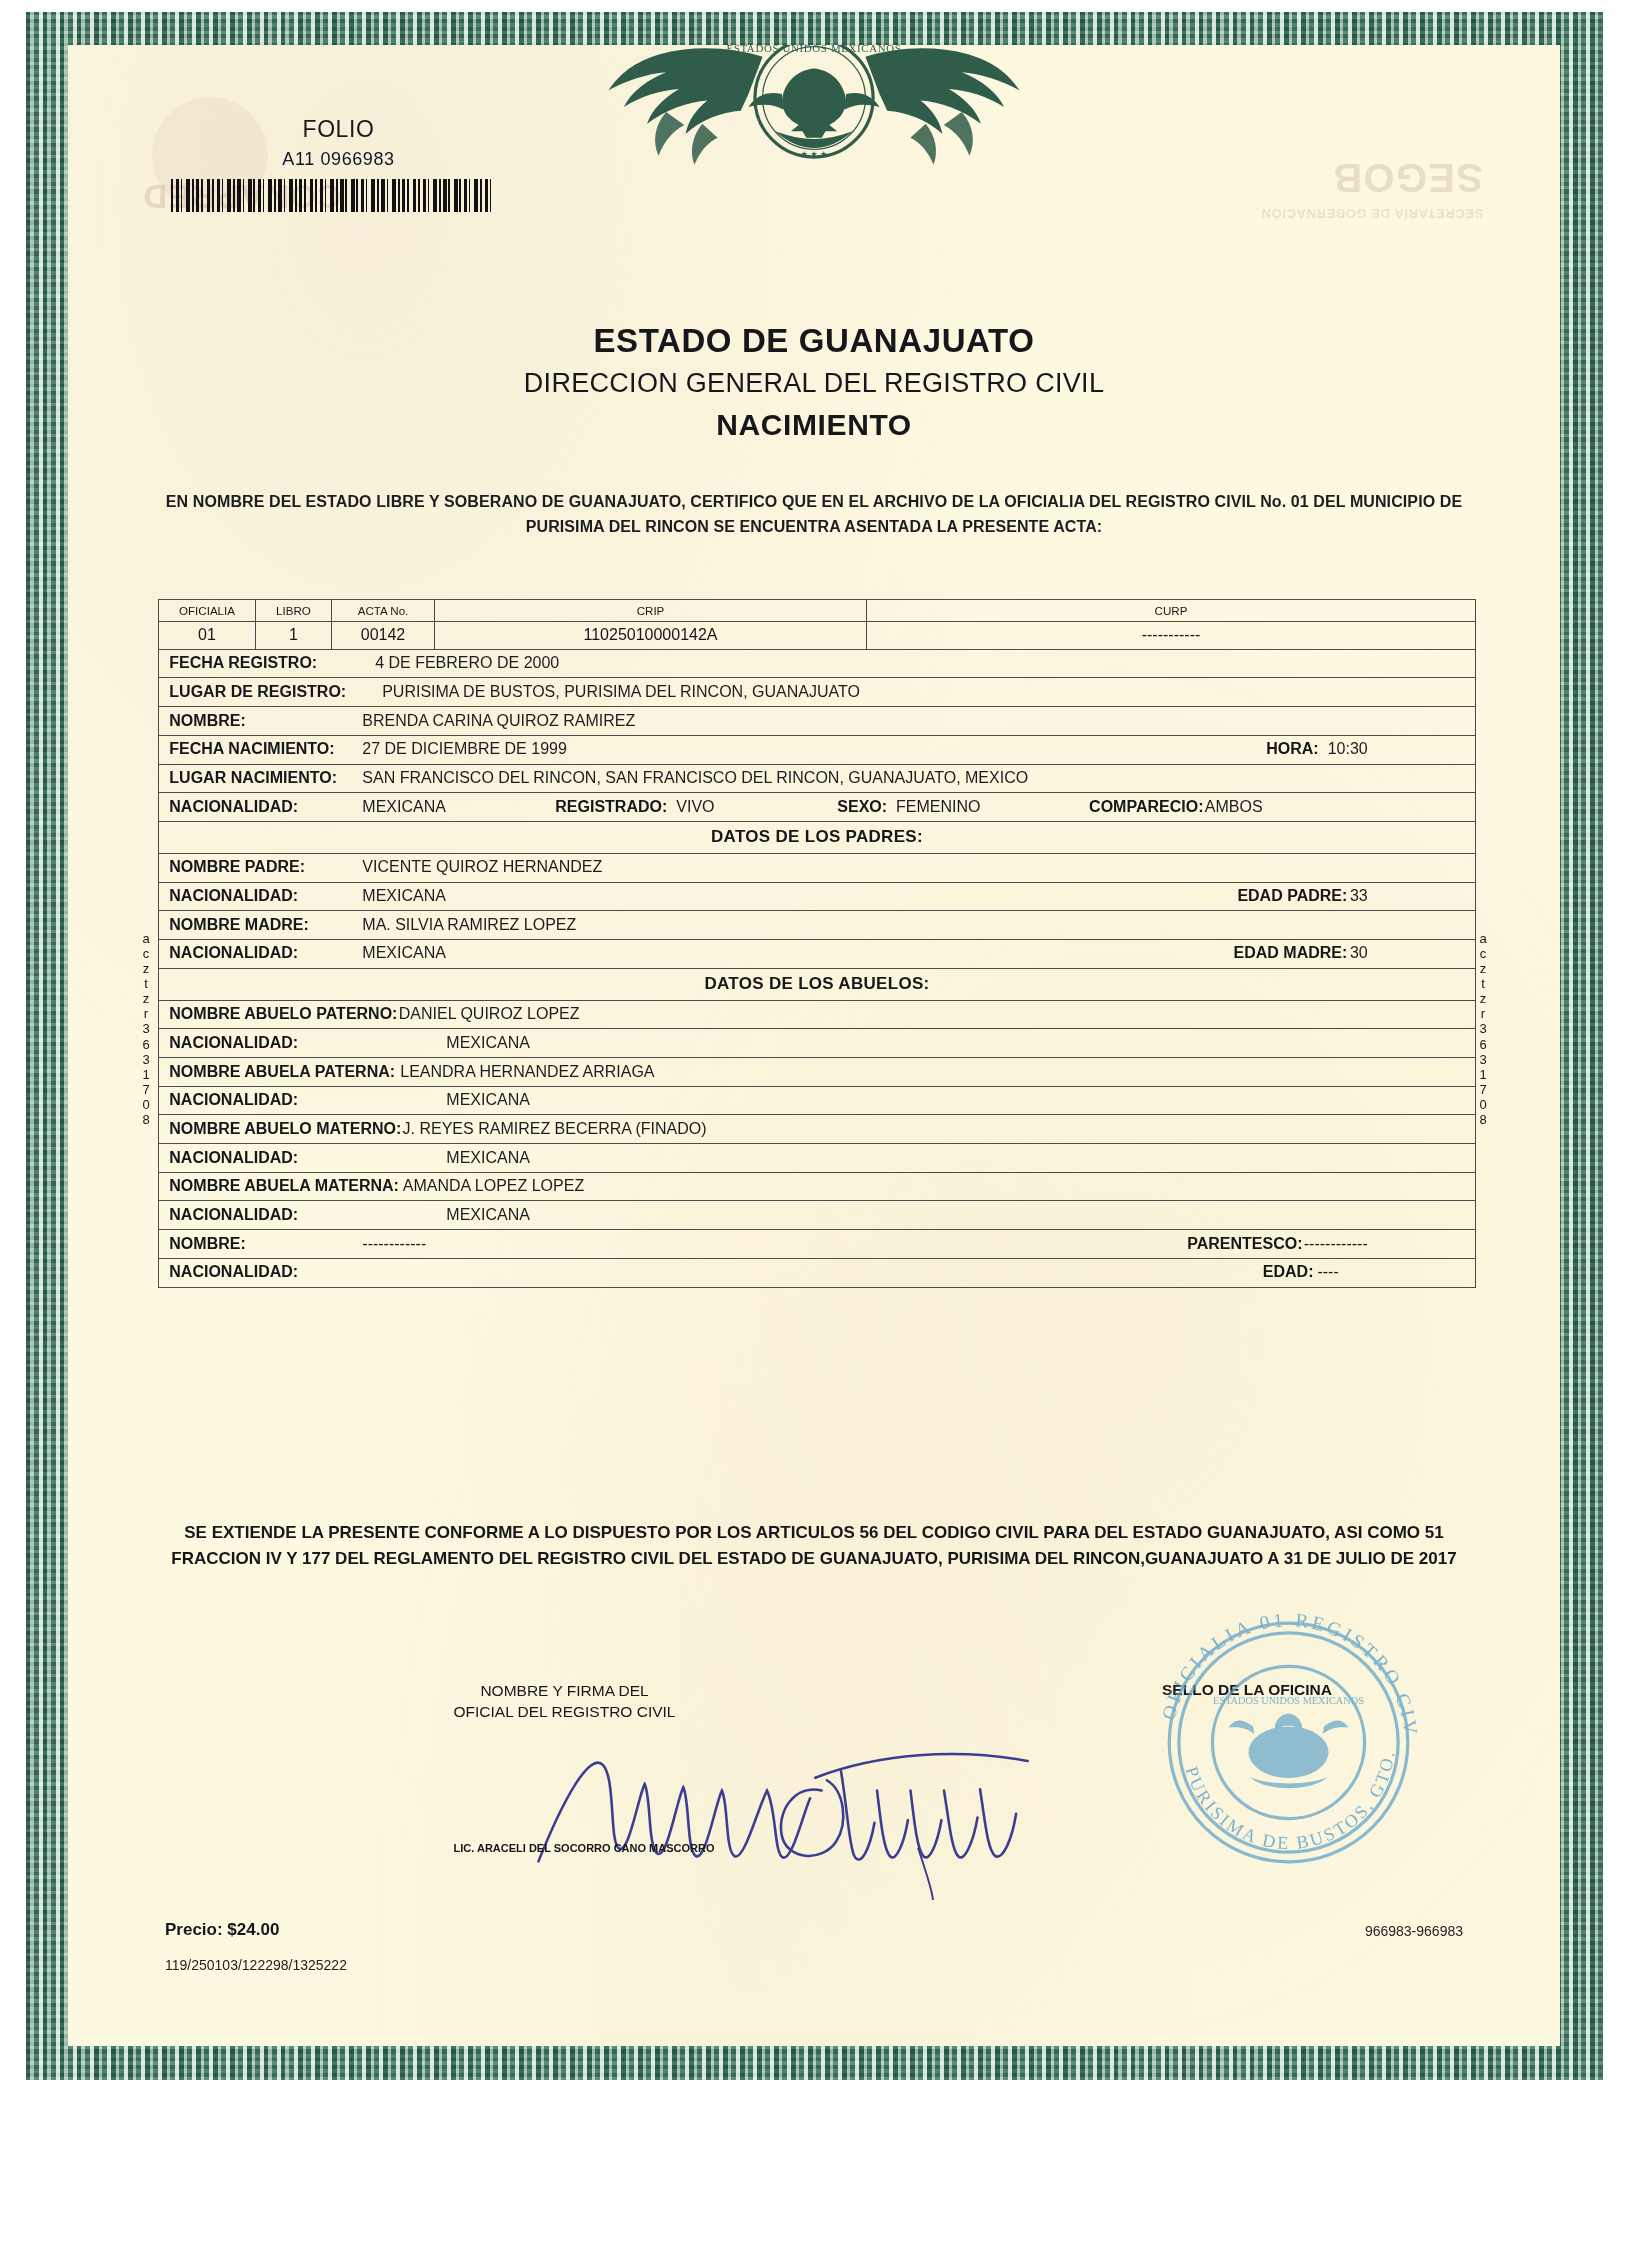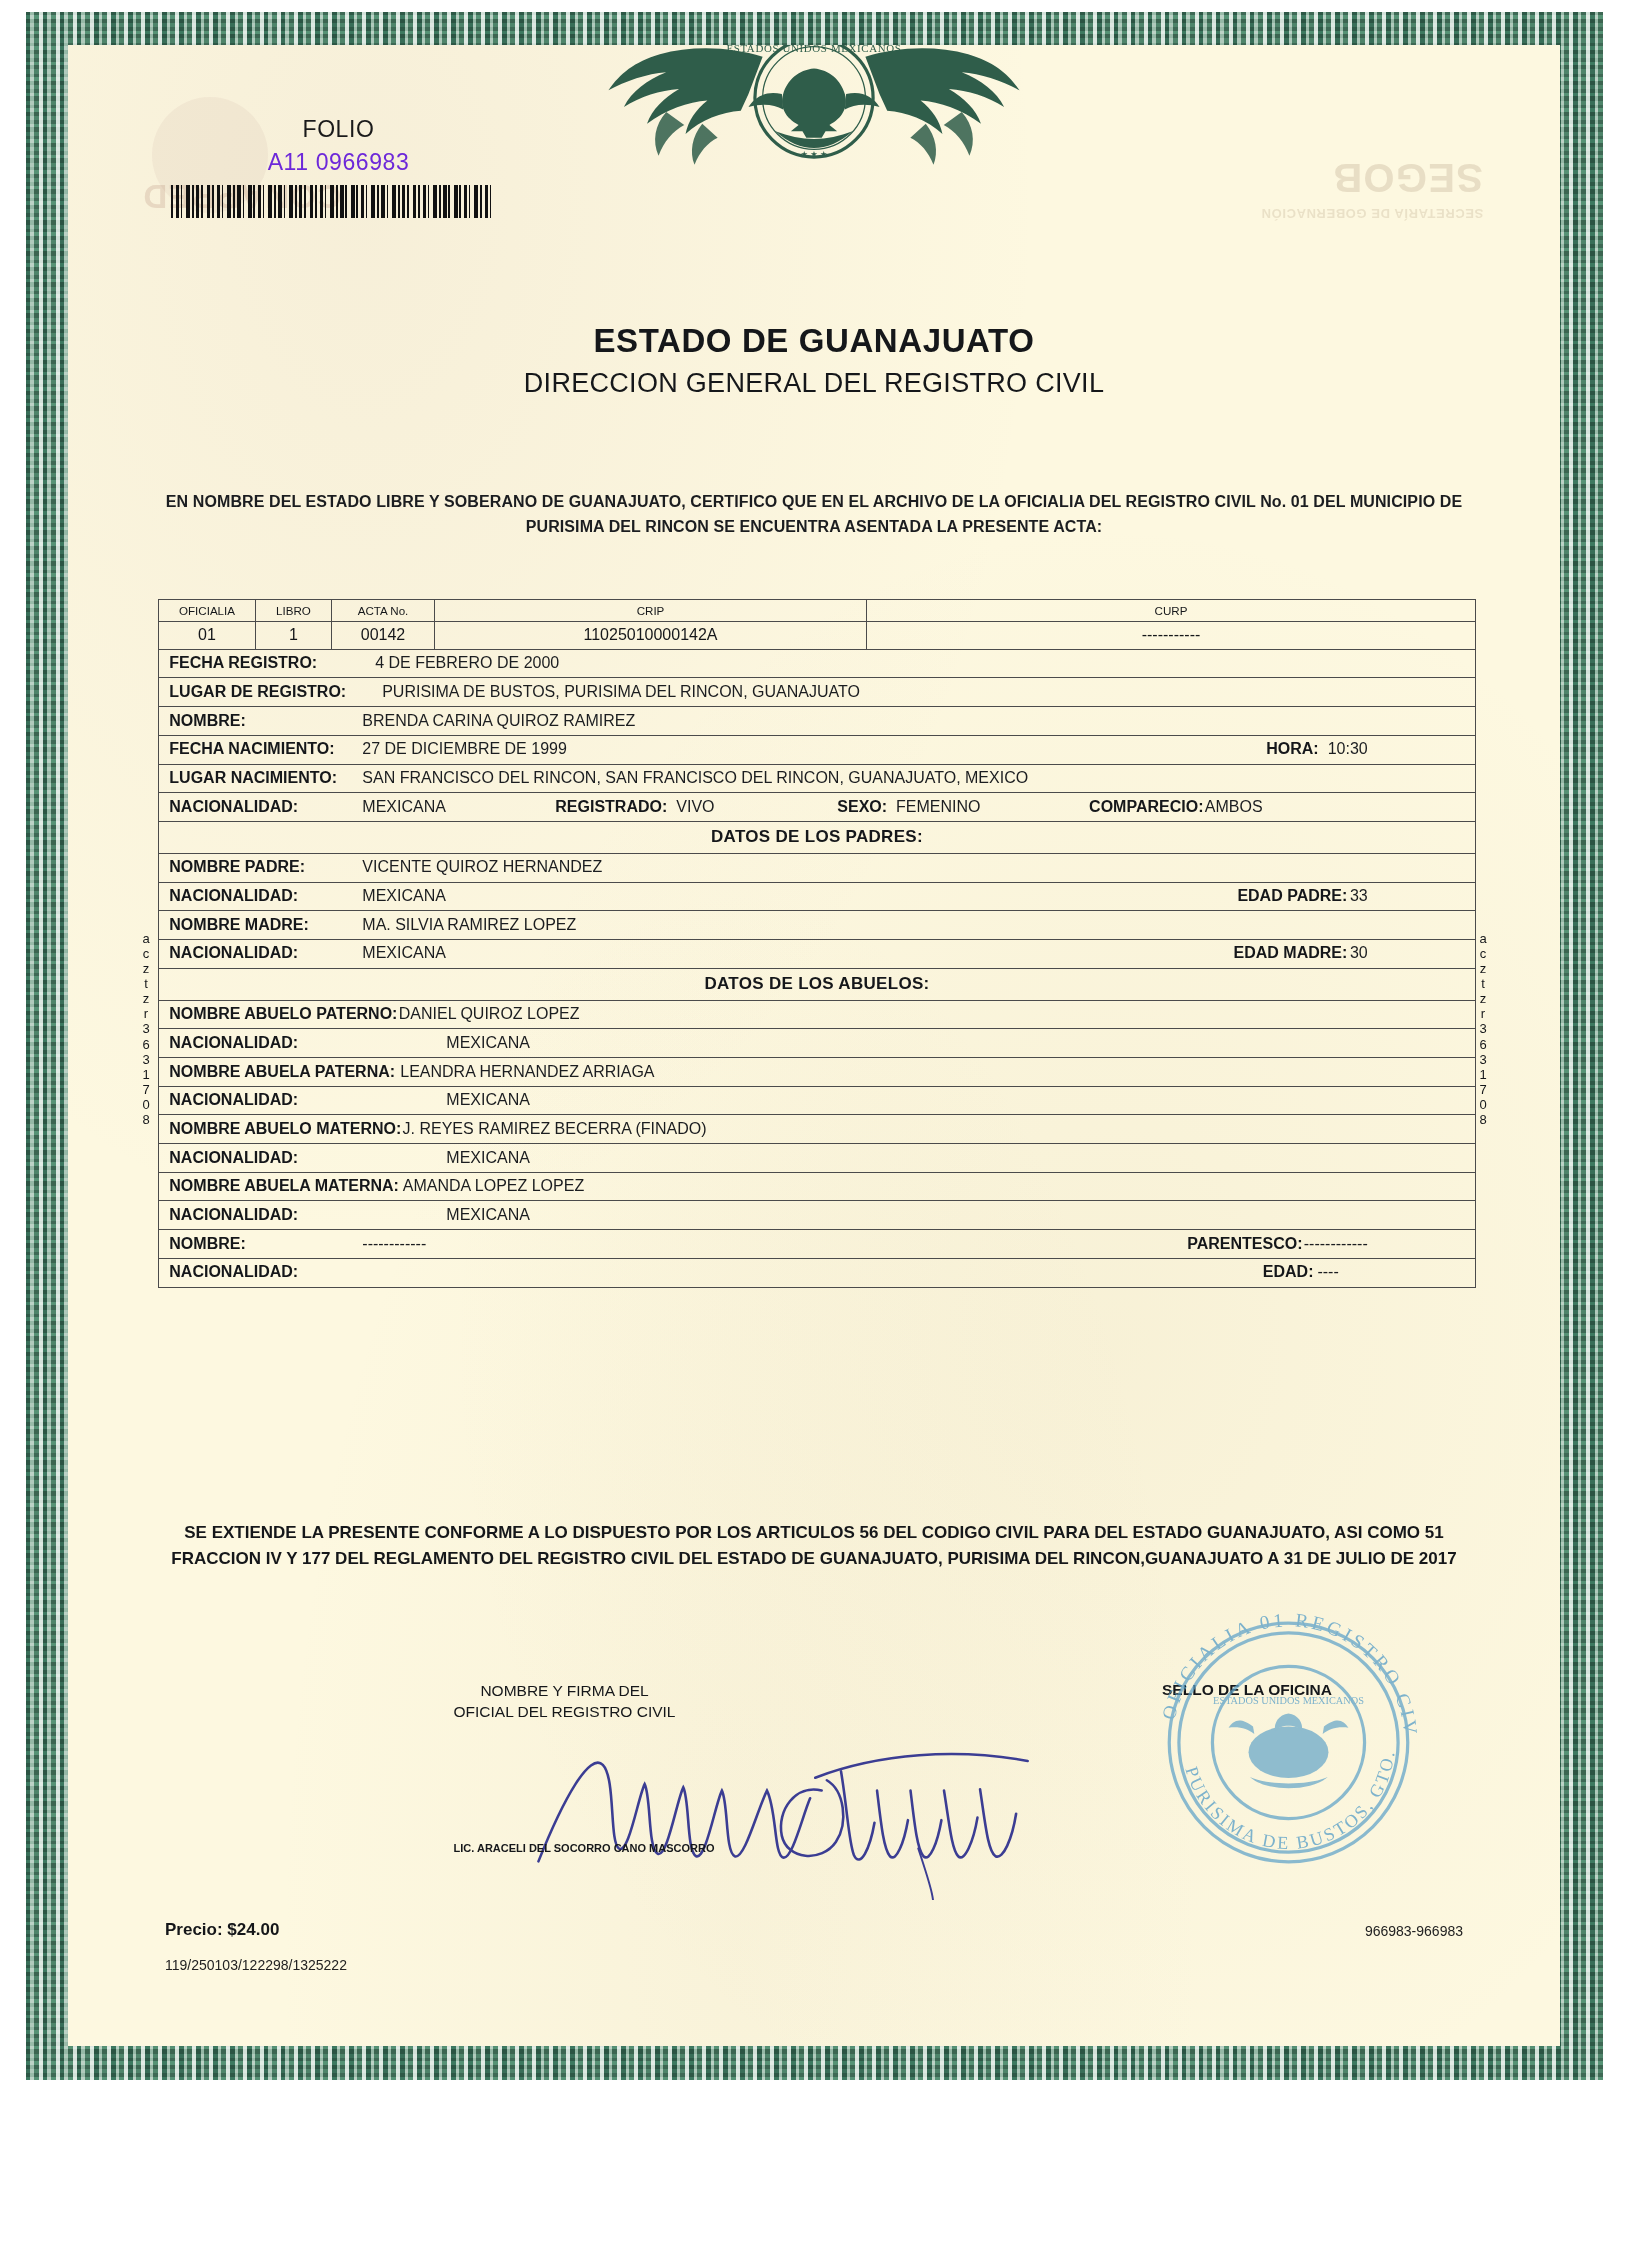--- a/index.html
+++ b/index.html
@@ -104,22 +104,22 @@
     top: 71px;
     width: 335px;
     text-align: center;
   }
   .folio-label {
     font-size: 23px;
     color: #1a1a1a;
     letter-spacing: 0.6px;
   }
   .folio-number {
-    font-size: 23px;
-    color: #6d28d9;
+    font-size: 18px;
+    color: #0f172a;
     margin-top: 6.4px;
     letter-spacing: 0.6px;
   }
   .barcode {
     margin-top: 9px;
     height: 33px;
     width: 322px;
     background-image:
       repeating-linear-gradient(90deg,
         #111 0px, #111 1.9px, transparent 1.9px, transparent 4.5px,
@@ -406,20 +406,21 @@
 
     <div class="folio-block">
       <div class="folio-label">FOLIO</div>
       <div class="folio-number">A11 0966983</div>
       <div class="barcode"></div>
     </div>
 
     <div class="titles">
       <div class="t-estado">ESTADO DE GUANAJUATO</div>
       <div class="t-direccion">DIRECCION GENERAL DEL REGISTRO CIVIL</div>
+      <div class="t-nacimiento">NACIMIENTO</div>
     </div>
     <div class="intro">EN NOMBRE DEL ESTADO LIBRE Y SOBERANO DE GUANAJUATO, CERTIFICO QUE EN EL ARCHIVO DE LA OFICIALIA DEL REGISTRO CIVIL No. 01 DEL MUNICIPIO DE PURISIMA DEL RINCON SE ENCUENTRA ASENTADA LA PRESENTE ACTA:</div>
 
     <div class="sidecode sidecode-left">a<br>c<br>z<br>t<br>z<br>r<br>3<br>6<br>3<br>1<br>7<br>0<br>8</div>
     <div class="sidecode sidecode-right">a<br>c<br>z<br>t<br>z<br>r<br>3<br>6<br>3<br>1<br>7<br>0<br>8</div>
 
     <div class="tbl">
 
       <div class="row">
         <div class="cell hdr-cell c-oficialia">OFICIALIA</div>

